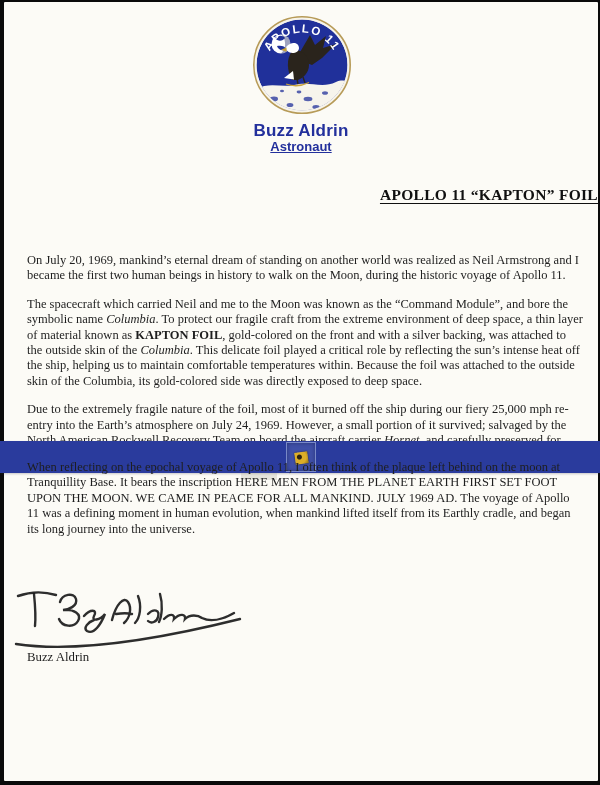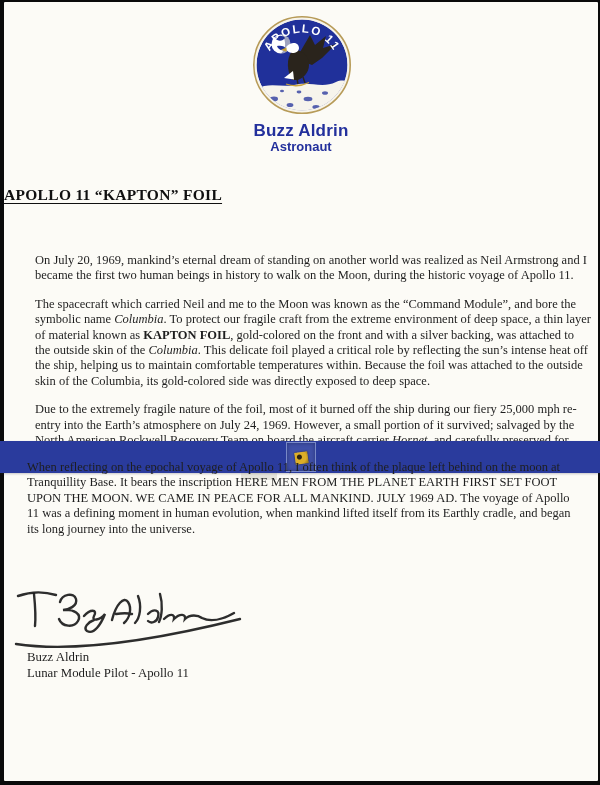--- a/index.html
+++ b/index.html
@@ -14,27 +14,27 @@
   .patch-field{fill:var(--patch_blue);}
   .patch-ring{fill:#f7f4ea;stroke:var(--ring_tan);stroke-width:1.6;}
   .moon{fill:#f6f4ec;}
   .crater{fill:var(--patch_blue);opacity:.75;}
   .land{fill:var(--patch_blue);}
   .eagle-dark{fill:#2a241c;}
   .arc-text{fill:#ffffff;font-family:"Liberation Sans",sans-serif;font-weight:bold;font-size:11.6px;letter-spacing:1.6px;}
   .hname{position:absolute;top:119px;left:0;width:100%;text-align:center;color:var(--navy);
     font-family:"Liberation Sans",sans-serif;font-weight:bold;font-size:17px;letter-spacing:.2px;}
   .hrole{position:absolute;top:137px;left:0;width:100%;text-align:center;color:var(--navy);
-    font-family:"Liberation Sans",sans-serif;font-weight:bold;font-size:13px;}
-  .doc-title{position:absolute;top:184px;left:0;width:100%;text-align:left;color:#101010;
+    font-family:"Liberation Sans",sans-serif;font-weight:bold;font-size:13px;text-decoration:underline;}
+  .doc-title{position:absolute;top:184px;left:0;width:100%;text-align:right;color:#101010;
     font-weight:bold;font-size:15.5px;letter-spacing:.3px;text-decoration:underline;
     text-underline-offset:3px;}
   .bodytext{position:absolute;left:23px;width:556px;color:var(--ink);font-size:12.5px;line-height:15.4px;}
   .bodytext p{margin:0 0 13px 0;}
-  #para-top{top:251px;margin-left:8px;}
+  #para-top{top:251px;}
   #para-bottom{top:458px;}
   .stripe{position:absolute;left:-4px;right:-2px;top:439px;height:32px;background:var(--stripe_blue);
     box-shadow:0 1px 2px rgba(40,40,60,.25);}
   .holder{position:absolute;left:286px;top:1px;width:30px;height:30px;
     background:rgba(255,255,255,.10);border:1px solid rgba(170,185,225,.55);
     box-shadow:inset 0 0 4px rgba(0,0,30,.35);}
   .foil{position:absolute;left:8px;top:9px;width:13px;height:12px;transform:rotate(-8deg);
     background:radial-gradient(circle at 35% 40%, #2e2410 0 2px, var(--foil_gold) 3px 60%, #8a6a12 100%);
     box-shadow:0 0 2px rgba(0,0,0,.6);}
   .holder-shadow{position:absolute;left:237px;top:471px;width:36px;height:7px;
@@ -112,16 +112,15 @@
     <path d="M48,16 C50,8 62,6 64,13 C66,20 56,24 51,24 C62,23 70,28 66,35 C62,42 50,41 47,33"></path>
     <path d="M72,30 C78,23 86,23 82,30 C79,36 88,34 93,28 C89,38 82,49 75,45 C71,42 76,36 82,34"></path>
     <path d="M100,34 C104,18 112,10 116,16 C120,22 118,32 112,37 M104,28 C110,27 116,27 120,28"></path>
     <path d="M126,10 C130,20 128,32 123,37 M136,28 C142,22 148,24 146,31 C145,36 139,38 136,35 M148,8 C151,18 150,30 147,36"></path>
     <path d="M152,33 C158,27 163,28 162,33 C168,27 174,28 173,33 C178,28 186,29 190,32 C198,36 210,34 222,27"></path>
     <path d="M4,58 C70,68 160,50 228,33"></path>
   </svg>
 
   <div class="signer">
     <div>Buzz Aldrin</div>
-    <div>Lunar Module Pilot - Apollo 11</div>
   </div>
 
 </div>
 
 </body></html>

